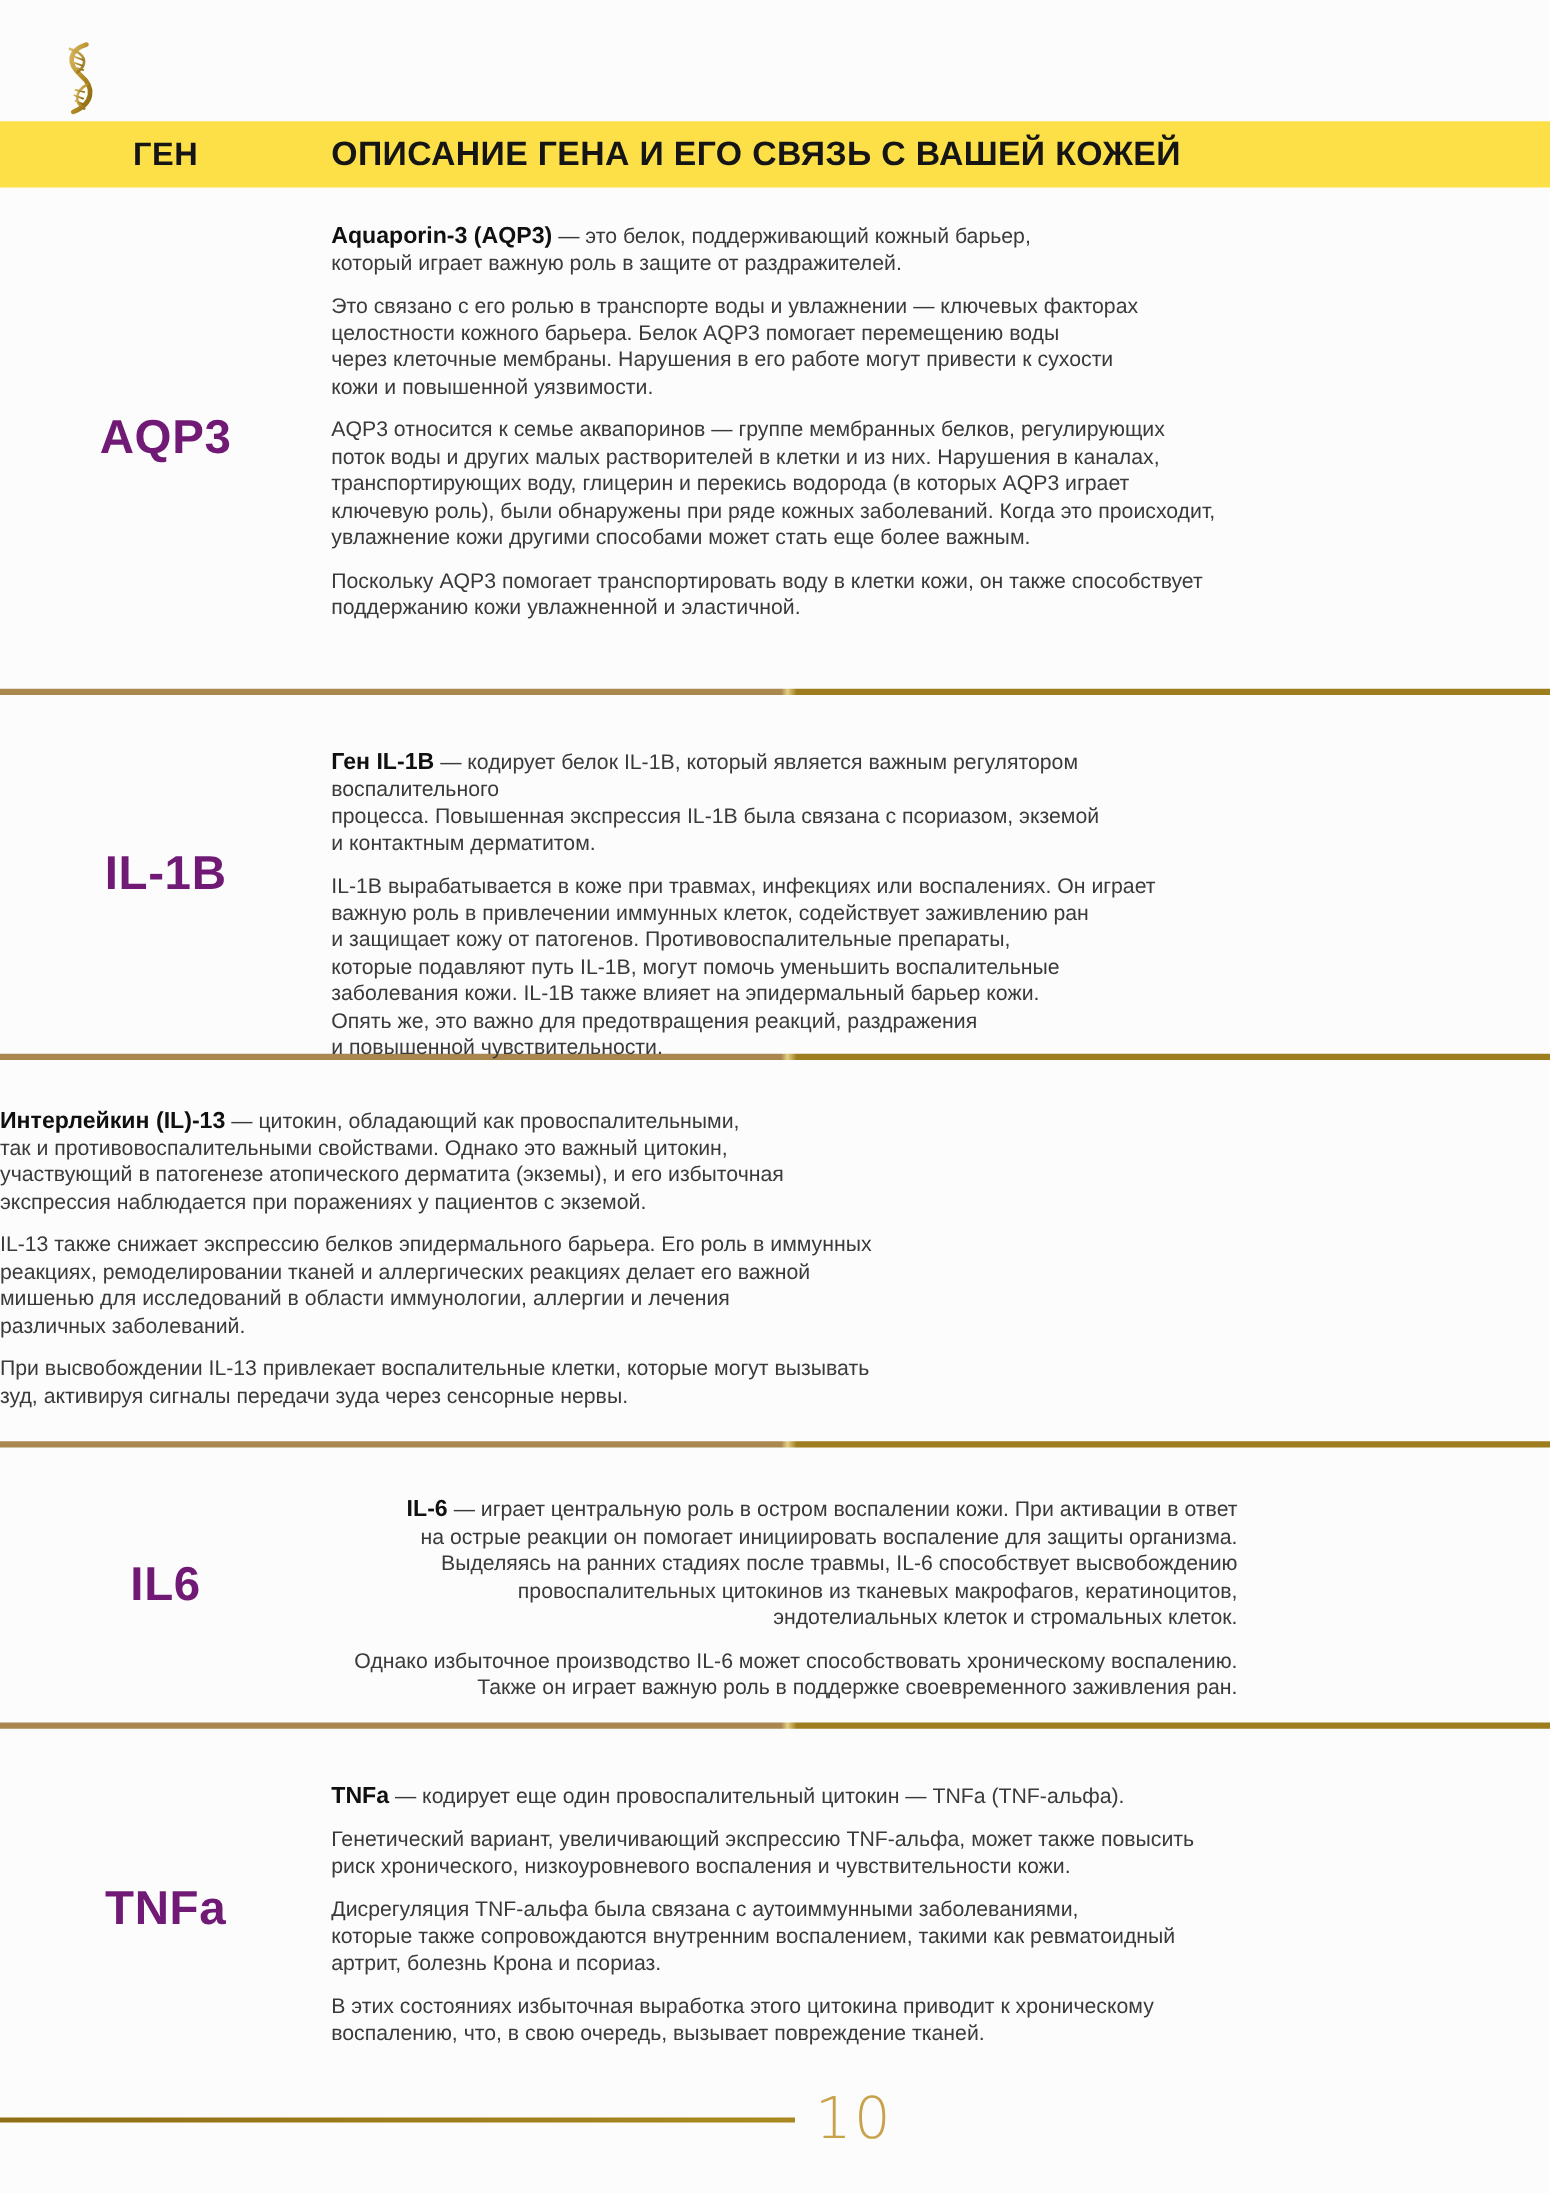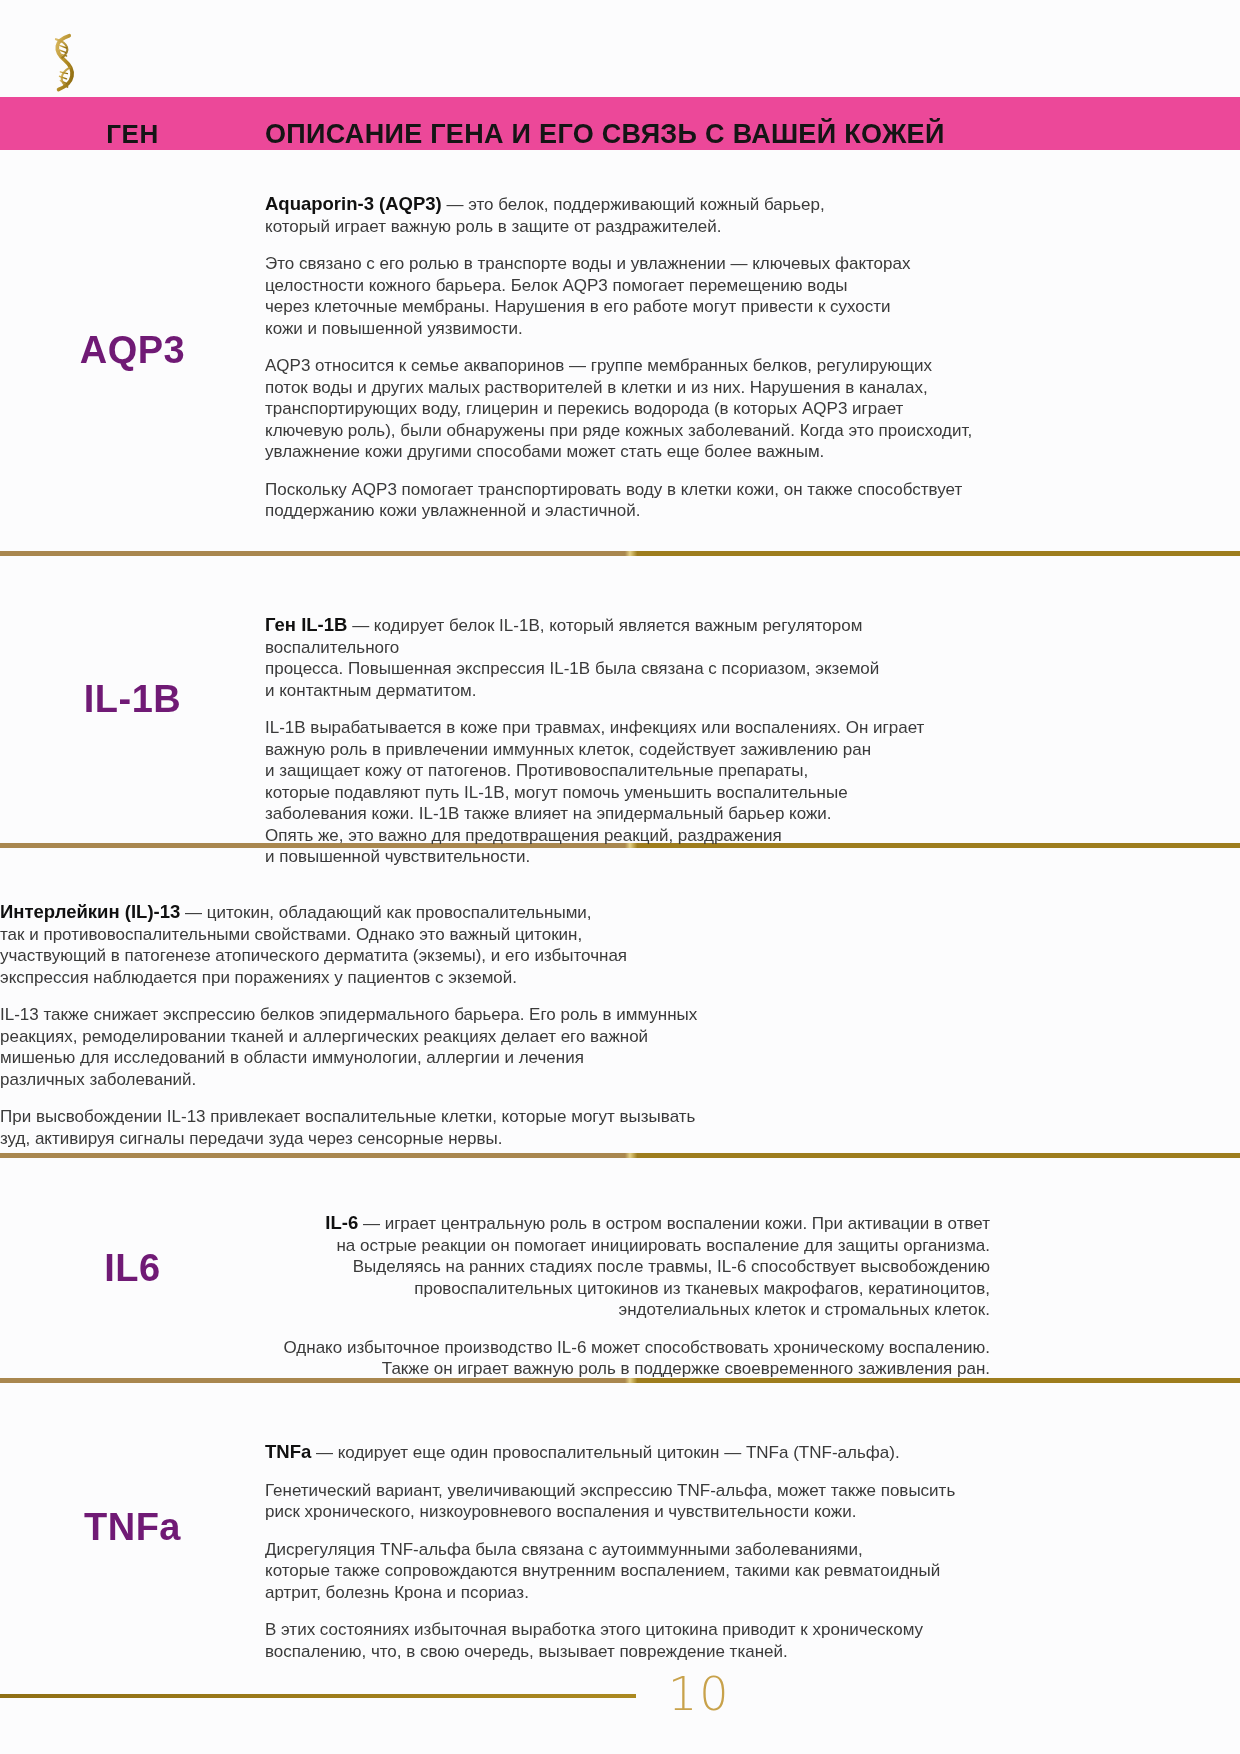--- a/index.html
+++ b/index.html
@@ -9,22 +9,22 @@
     font-family:"Liberation Sans","DejaVu Sans",sans-serif;
     color:#3a3a3a;
     position:relative;
     overflow:hidden;
   }
   
   .top-strip{height:97px;position:relative;}
   .logo{position:absolute;left:45px;top:33px;width:36px;height:60px;}
   
   .header-bar{
-    height:53px;background:#ec4899;
-    display:flex;align-items:flex-end;
+    height:53px;background:#fde047;
+    display:flex;align-items:center;
   }
   .header-col1{
     width:265px;text-align:center;
     font-size:26px;font-weight:800;color:#151515;letter-spacing:.5px;
   }
   .header-col2{
     font-size:27px;font-weight:800;color:#151515;letter-spacing:.3px;
   }
   
   .gene-section{
@@ -33,21 +33,21 @@
   .gene-cell{
     width:265px;flex:0 0 265px;
     display:flex;align-items:center;justify-content:center;
     font-size:38px;font-weight:800;color:#701a75;letter-spacing:.5px;
   }
   .desc-cell{
     flex:1;box-sizing:border-box;
     padding-right:250px;
   }
   .desc-cell p{
-    margin:16px 0 13px 0;
+    margin:0 0 13px 0;
     font-size:17px;line-height:21.5px;
     white-space:pre-line;
     color:#3a3a3a;
   }
   .desc-cell p b{
     color:#101010;font-size:18.5px;font-weight:800;
   }
   .gene-section:nth-of-type(1){height:401px;} .gene-section:nth-of-type(1) .desc-cell{padding-top:27px;}
   .gene-section:nth-of-type(2){height:287px;} .gene-section:nth-of-type(2) .desc-cell{padding-top:42px;}
   .gene-section:nth-of-type(3){height:305px;} .gene-section:nth-of-type(3) .desc-cell{padding-top:37px;}
@@ -62,21 +62,21 @@
   
   .footer{
     display:flex;align-items:center;
     margin-top:-2px;
   }
   .footer-line{
     width:636px;height:4px;flex:0 0 636px;
     background:linear-gradient(to right,#8f6f15,#ab8921);
   }
   .page-number{
-    margin-left:32px;
+    margin-left:16px;
     font-family:"DejaVu Sans",sans-serif;
     font-weight:200;
     font-size:46px;
     color:#c8a24b;
     letter-spacing:2px;
     transform:translateY(-2px);
   }
 </style>
 </head>
 <body>

